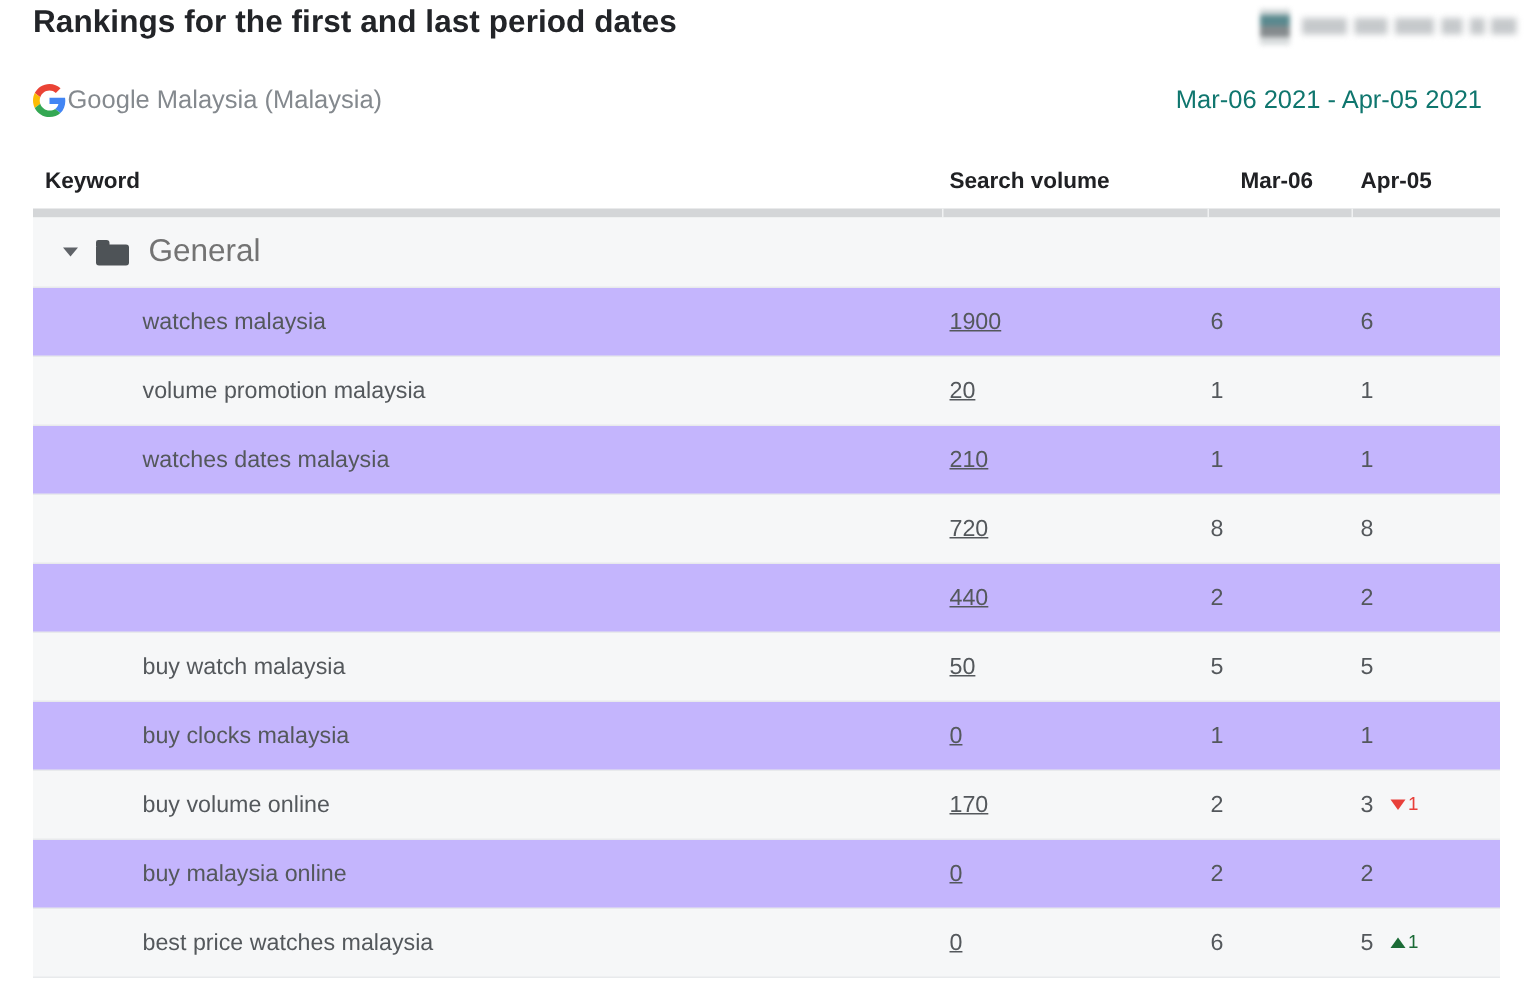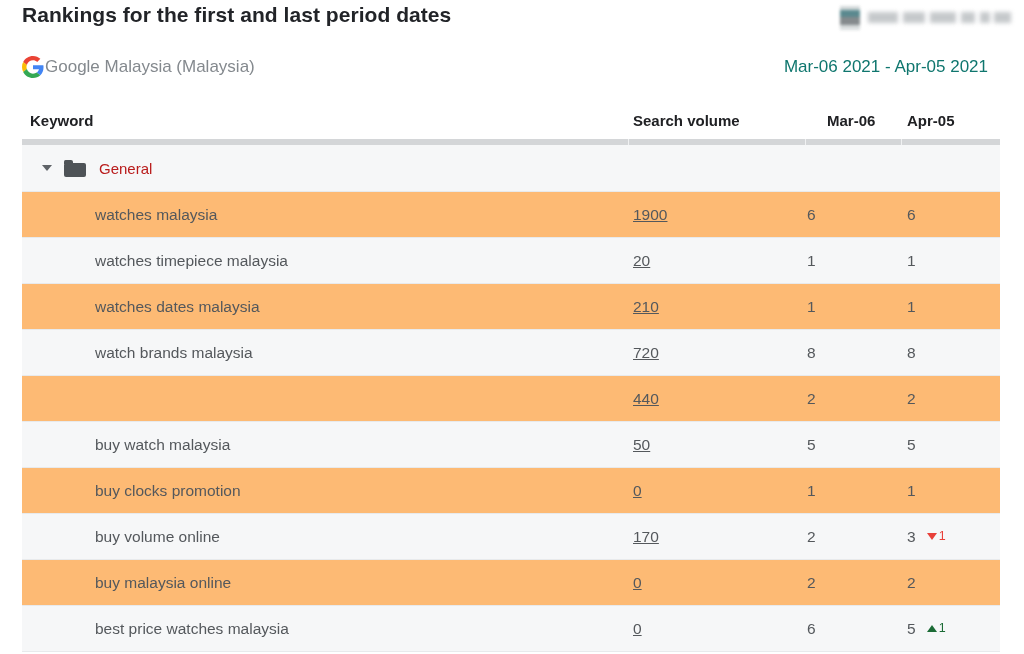--- a/index.html
+++ b/index.html
@@ -147,21 +147,21 @@
     background: #f0f1f2;
   }
   .tick-a { left: 606px; }
   .tick-b { left: 783px; }
   .tick-c { left: 879px; }
 
   .row {
     position: relative;
     height: 45px;
     border-bottom: 1px solid #e8eaec;
-    background: #fdba74;
+    background: #c4b5fd;
   }
   .row.alt { background: #f6f7f8; }
   .row.group { background: #f6f7f8; height: 46px; }
 
   .cell {
     position: absolute;
     top: 0;
     height: 100%;
     display: flex;
     align-items: center;
@@ -208,22 +208,22 @@
   .folder::after {
     content: "";
     position: absolute;
     left: 0; top: 3px;
     width: 22px; height: 14px;
     background: #4e5357;
     border-radius: 2px;
   }
   .group-label {
     margin-left: 13px;
-    font-size: 15px;
-    color: #b91c1c;
+    font-size: 21px;
+    color: #737373;
   }
 
   
   .rank-wrap { display: flex; align-items: center; }
   .delta {
     display: inline-flex;
     align-items: center;
     margin-left: 11px;
     font-size: 12.5px;
     line-height: 1;
@@ -306,41 +306,40 @@
           <div class="cell c-keyword">watches malaysia</div>
           <div class="cell c-volume">1900</div>
           <div class="cell c-first">6</div>
           <div class="cell c-last">
             <span class="rank-wrap">
               <span>6</span>
             </span>
           </div>
         </div>
         <div class="row alt">
-          <div class="cell c-keyword">watches timepiece malaysia</div>
+          <div class="cell c-keyword">volume promotion malaysia</div>
           <div class="cell c-volume">20</div>
           <div class="cell c-first">1</div>
           <div class="cell c-last">
             <span class="rank-wrap">
               <span>1</span>
             </span>
           </div>
         </div>
         <div class="row">
           <div class="cell c-keyword">watches dates malaysia</div>
           <div class="cell c-volume">210</div>
           <div class="cell c-first">1</div>
           <div class="cell c-last">
             <span class="rank-wrap">
               <span>1</span>
             </span>
           </div>
         </div>
         <div class="row alt">
-          <div class="cell c-keyword">watch brands malaysia</div>
           <div class="cell c-volume">720</div>
           <div class="cell c-first">8</div>
           <div class="cell c-last">
             <span class="rank-wrap">
               <span>8</span>
             </span>
           </div>
         </div>
         <div class="row">
           <div class="cell c-volume">440</div>
@@ -355,21 +354,21 @@
           <div class="cell c-keyword">buy watch malaysia</div>
           <div class="cell c-volume">50</div>
           <div class="cell c-first">5</div>
           <div class="cell c-last">
             <span class="rank-wrap">
               <span>5</span>
             </span>
           </div>
         </div>
         <div class="row">
-          <div class="cell c-keyword">buy clocks promotion</div>
+          <div class="cell c-keyword">buy clocks malaysia</div>
           <div class="cell c-volume">0</div>
           <div class="cell c-first">1</div>
           <div class="cell c-last">
             <span class="rank-wrap">
               <span>1</span>
             </span>
           </div>
         </div>
         <div class="row alt">
           <div class="cell c-keyword">buy volume online</div>

